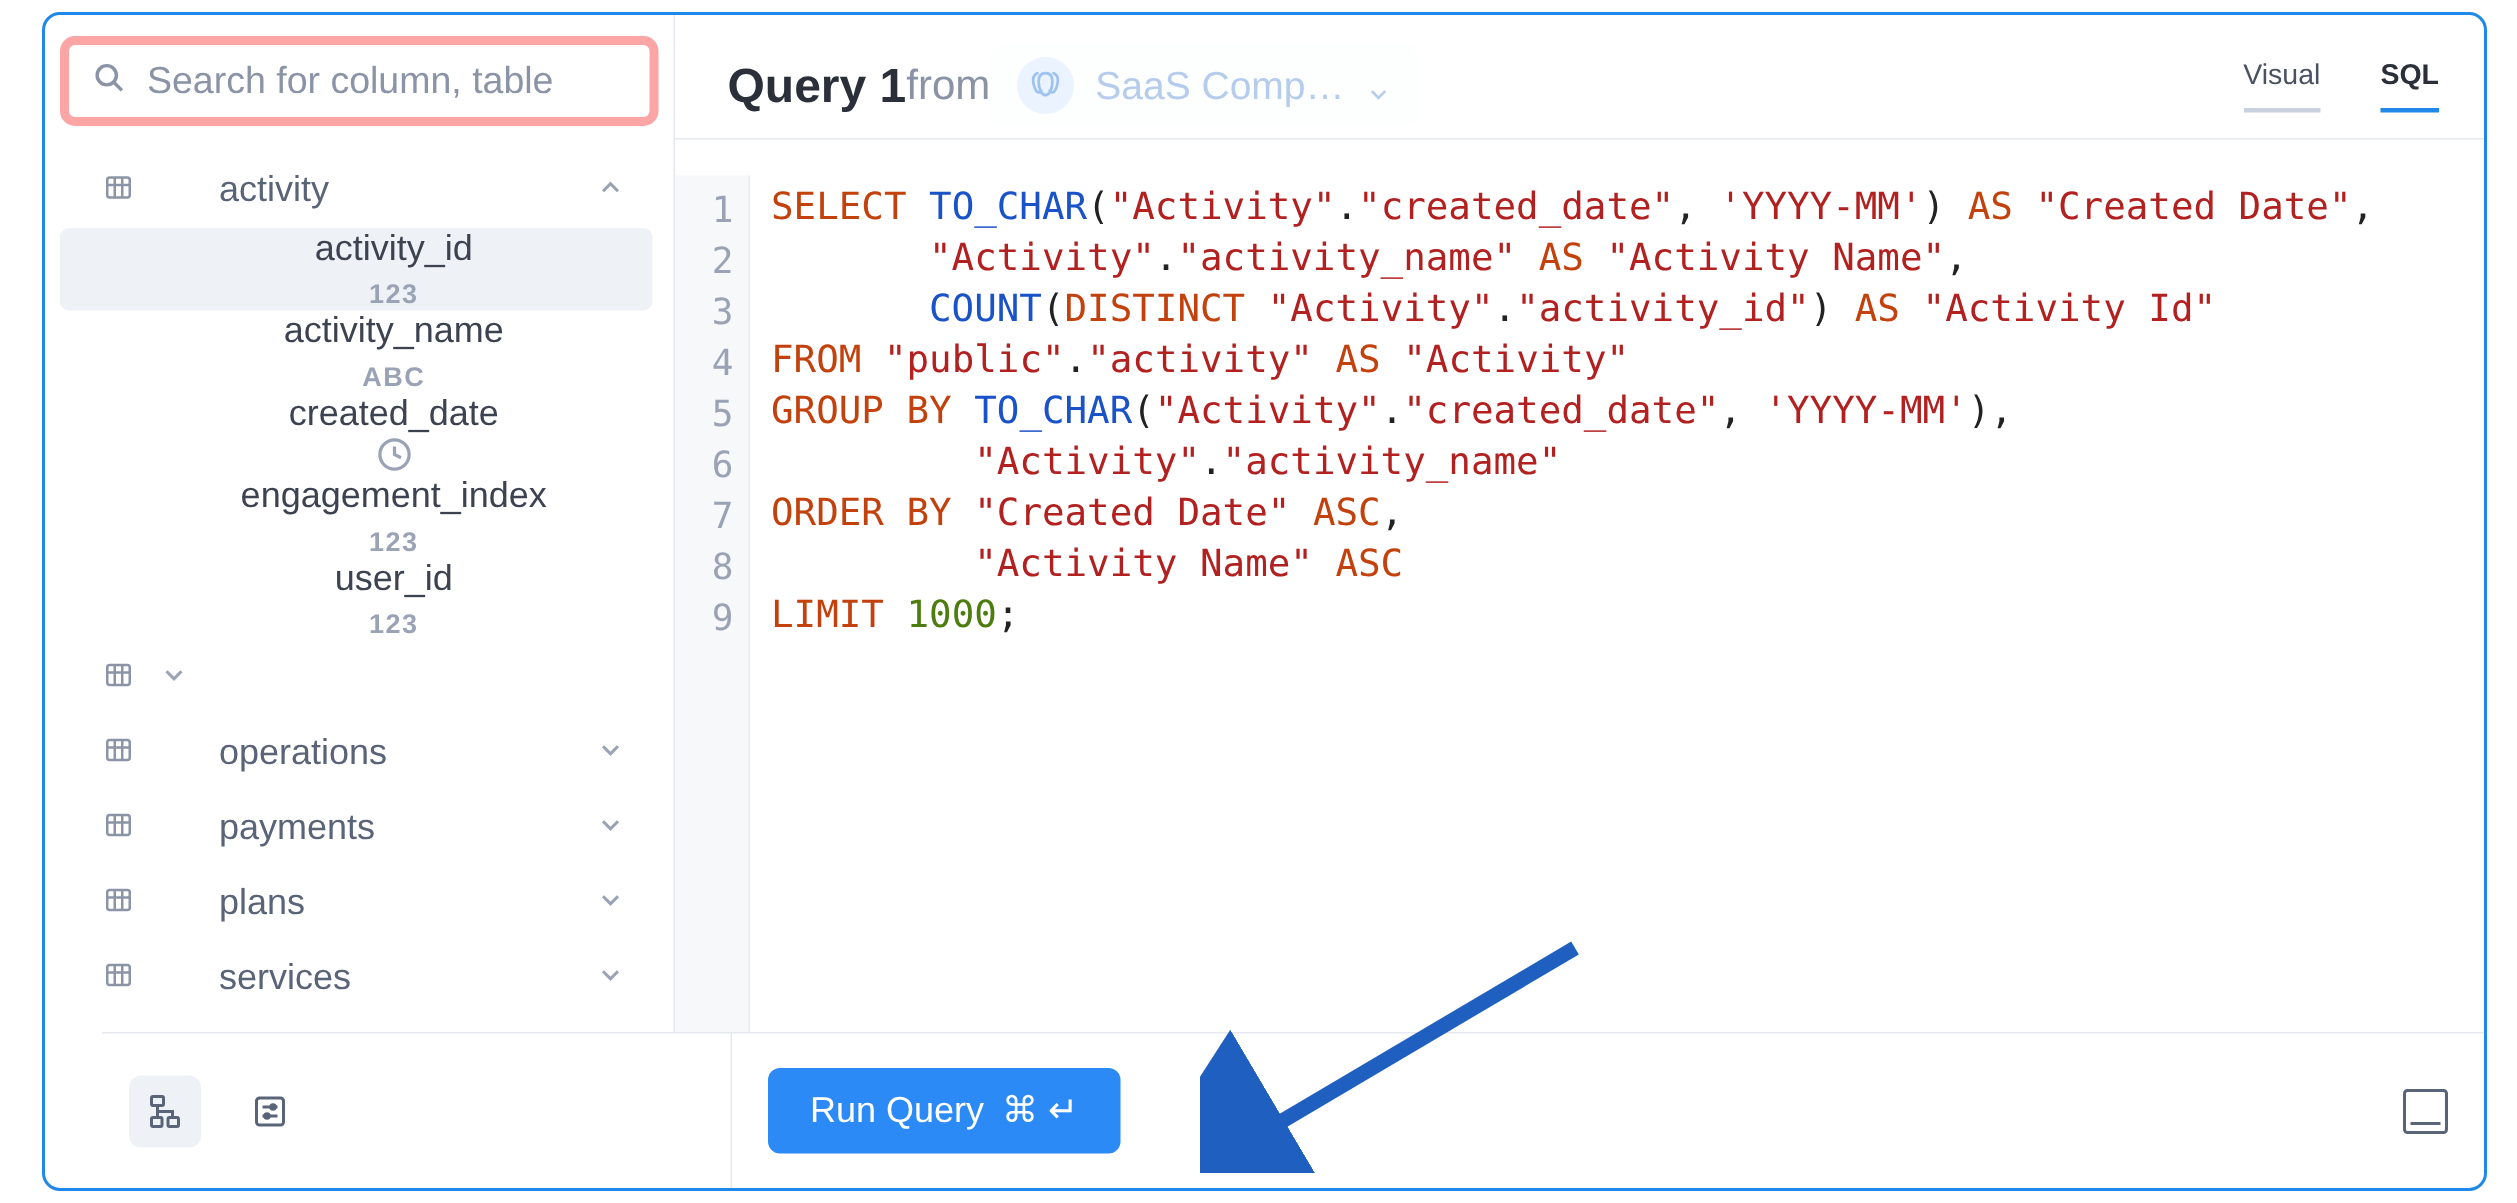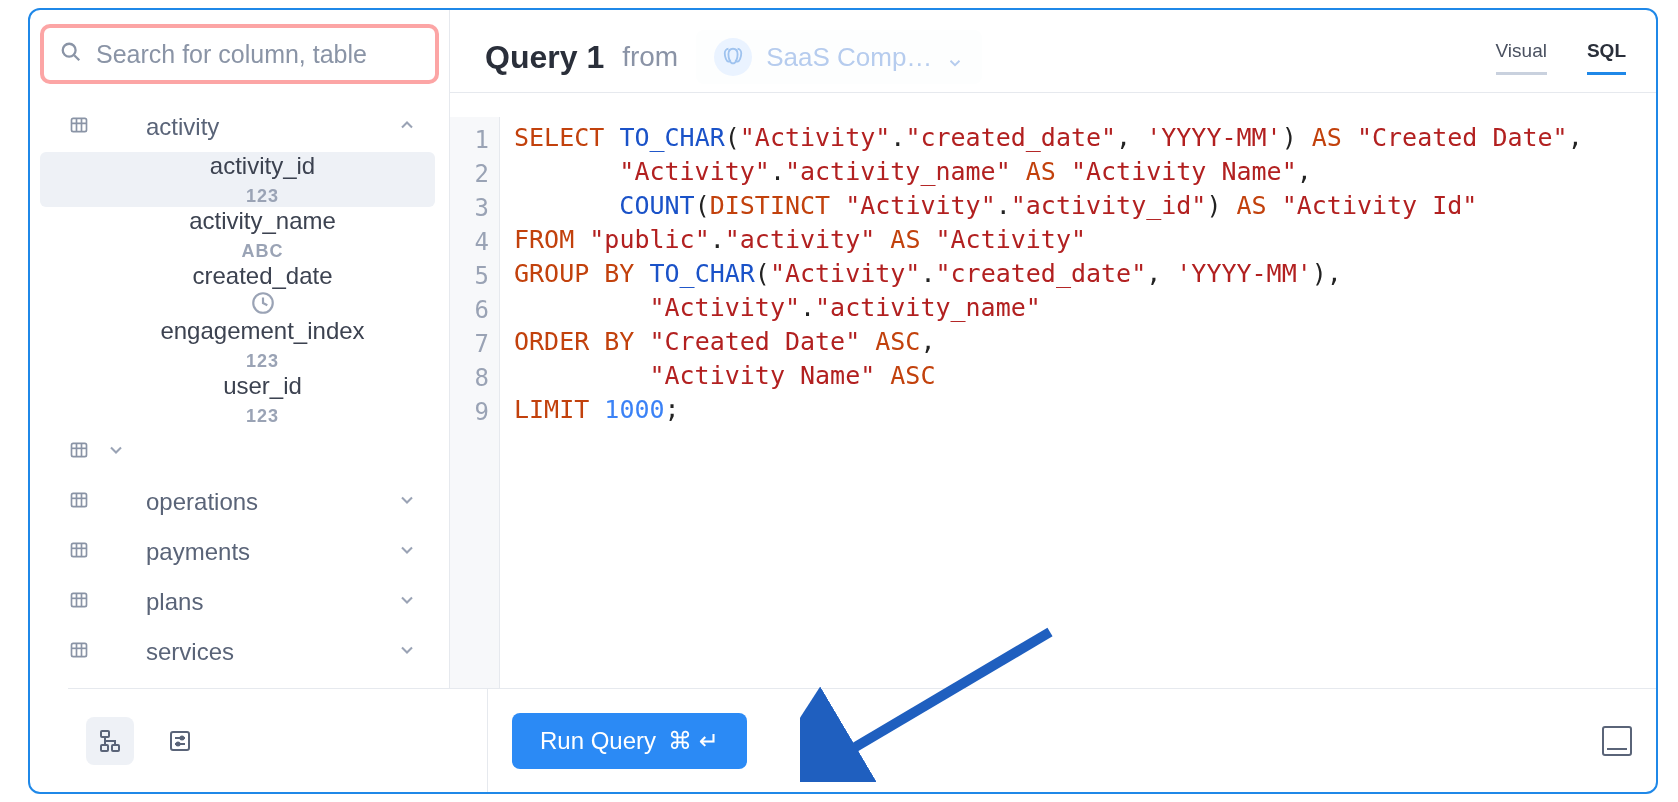--- a/index.html
+++ b/index.html
@@ -24,21 +24,21 @@
   .body-row { flex: 1 1 auto; display: flex; overflow: hidden; }
   .sidebar {
     width: 420px;
     border-right: 1px solid #e6e9ee;
     display: flex;
     flex-direction: column;
     padding: 14px 10px 0 10px;
     overflow: hidden;
   }
   .search {
-    border: 4px solid #fca5a5;
+    border: 6px solid #fca5a5;
     border-radius: 10px;
     height: 60px;
     display: flex;
     align-items: center;
     padding: 0 16px;
     gap: 14px;
     margin-bottom: 18px;
   }
   .search svg { width: 22px; height: 22px; flex: none; }
   .search input {
@@ -77,21 +77,20 @@
     letter-spacing: 1px;
   }
   .clock-icon { width: 26px; height: 26px; }
   .main {
     flex: 1; display: flex; flex-direction: column; overflow: hidden;
   }
   .header {
     display: flex; align-items: center;
     padding: 20px 30px 8px 35px;
     border-bottom: 1px solid #e6e9ee;
-    gap: 18px;
   }
   .q-title { font-size: 32px; font-weight: 700; color: #2a2f3a; }
   .q-from  { font-size: 28px; color: #8a93a6; }
   .ds-pill {
     display: flex; align-items: center; gap: 14px;
     padding: 8px 18px;
     border-radius: 8px;
     color: #b6ccee; font-size: 26px;
     background: #fdfefe;
   }
@@ -123,21 +122,21 @@
     font-family: Menlo, Consolas, monospace;
     font-size: 25px; line-height: 34px;
     padding: 4px 14px;
     white-space: pre;
     overflow: auto;
     flex: 1;
   }
   .kw  { color: #c2410c; }
   .fn  { color: #1a52c8; }
   .str { color: #b22020; }
-  .num { color: #3b82f6; }
+  .num { color: #4d7c0f; }
   .pn  { color: #222; }
   .footer {
     height: 104px;
     display: flex; align-items: center;
     border-top: 1px solid #e6e9ee;
     margin-left: 38px;
   }
   .footer-left {
     width: 420px; height: 100%;
     display: flex; align-items: center; gap: 22px;

